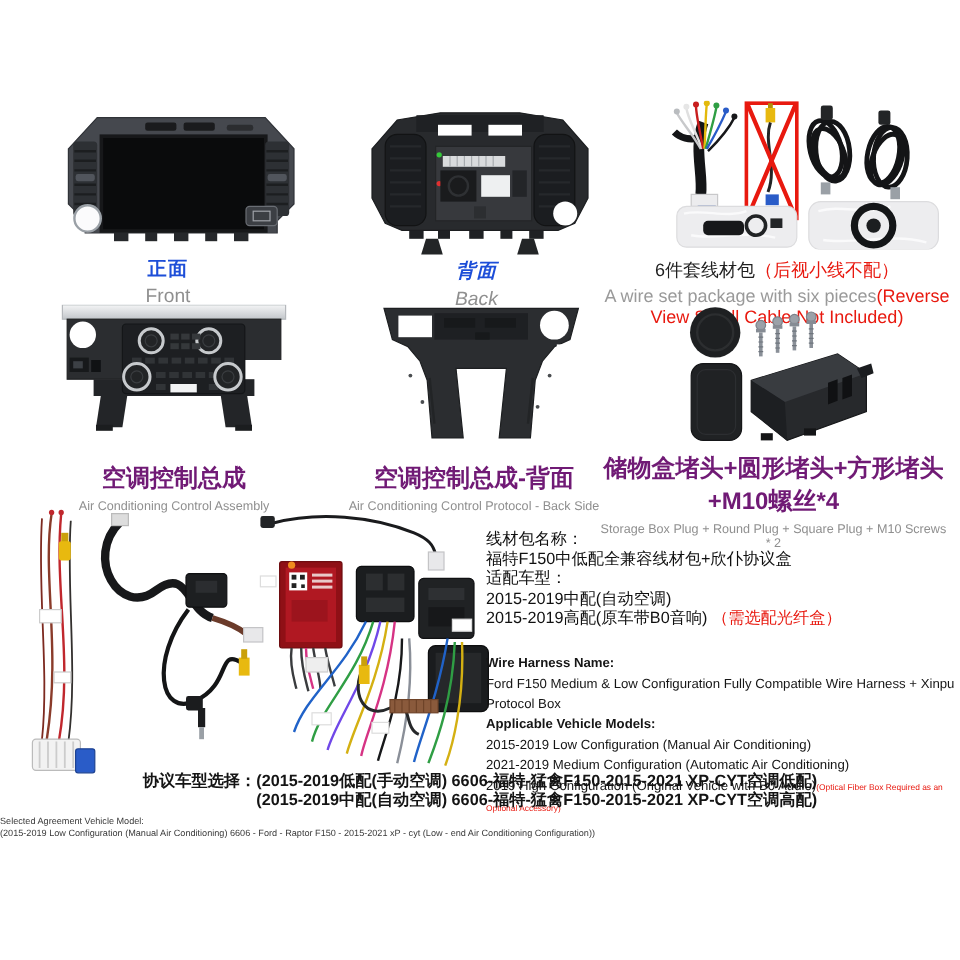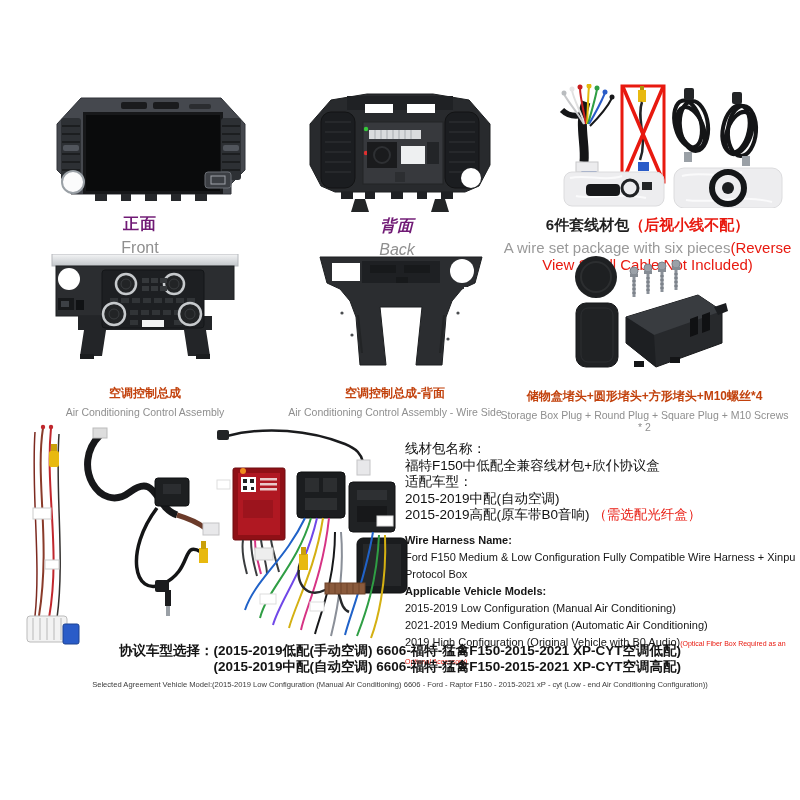--- a/index.html
+++ b/index.html
@@ -2,37 +2,37 @@
 <html><head>
 <meta charset="utf-8">
 <style>
   html,body{margin:0;padding:0;background:#ffffff;}
   .canvas{
     position:relative;width:800px;height:800px;background:#ffffff;overflow:hidden;
     font-family:"Liberation Sans","DejaVu Sans",sans-serif;color:#1a1a1a;
   }
   .photo{position:absolute;}
   .cap{position:absolute;text-align:center;}
-  .cap1-zh{font-size:16px;font-weight:700;color:#701a75;letter-spacing:1px;text-align:center;}
+  .cap1-zh{font-size:16px;font-weight:700;color:#1d4ed8;letter-spacing:1px;text-align:center;}
   .cap1-en{font-size:16px;color:#8f8f8f;margin-top:4px;}
-  .cap3-zh{font-size:15px;font-weight:700;color:#1f1f1f;text-align:center;}
+  .cap3-zh{font-size:15px;font-weight:400;color:#1f1f1f;text-align:center;}
   .cap3-en{font-size:15px;color:#9a9a9a;margin-top:4px;}
-  .cap2-zh{font-size:12px;font-weight:700;color:#c2410c;}
+  .cap2-zh{font-size:20px;font-weight:700;color:#701a75;}
   .cap2-en{font-size:10.5px;color:#8f8f8f;margin-top:4px;}
   .red{color:#e8190f;}
   .info{position:absolute;left:405px;top:441px;width:392px;}
   .zh-line{font-size:13.5px;line-height:16.5px;color:#101010;}
   .zh-label{font-weight:400;}
-  .en-block{margin-top:8px;}
+  .en-block{margin-top:21px;}
   .en-line{font-size:11px;line-height:17px;color:#161616;}
   .en-label{font-weight:700;}
   .red-small{font-size:7px;}
   .footer{position:absolute;left:0;top:643px;width:800px;}
   .footer-zh-row{display:flex;justify-content:center;font-size:13.5px;font-weight:600;color:#141414;line-height:16px;}
-  .footer-en-row{display:flex;justify-content:center;font-size:7.6px;color:#3a3a3a;line-height:9.6px;margin-top:5px;}
+  .footer-en-row{display:flex;justify-content:center;font-size:7.6px;color:#3a3a3a;line-height:9.6px;margin-top:5px;flex-direction:column;}
   .footer-col{text-align:left;}
   svg{display:block;}
 </style>
 </head>
 <body>
 
 <div class="canvas">
 
   <div class="photo" style="left:55px;top:92px;width:192px;height:118px;">
     <svg width="192" height="118" viewBox="0 0 192 118">
@@ -272,23 +272,23 @@
       <rect x="100" y="102" width="10" height="6" fill="#141517"></rect>
     </svg>
   </div>
 
   <div class="cap" style="left:20px;top:385px;width:250px;">
     <div class="cap2-zh">空调控制总成</div>
     <div class="cap2-en">Air Conditioning Control Assembly</div>
   </div>
   <div class="cap" style="left:270px;top:385px;width:250px;">
     <div class="cap2-zh">空调控制总成-背面</div>
-    <div class="cap2-en">Air Conditioning Control Assembly - Wire Side</div>
-  </div>
-  <div class="cap" style="left:497px;top:388px;width:295px;">
+    <div class="cap2-en">Air Conditioning Control Protocol - Back Side</div>
+  </div>
+  <div class="cap" style="left:497px;top:377px;width:295px;">
     <div class="cap2-zh">储物盒堵头+圆形堵头+方形堵头+M10螺丝*4</div>
     <div class="cap2-en">Storage Box Plug + Round Plug + Square Plug + M10 Screws * 2</div>
   </div>
 
   <div class="photo" style="left:5px;top:420px;width:405px;height:232px;">
     <svg width="405" height="232" viewBox="0 0 405 232">
 
       <path d="M38,8 C30,60 46,120 34,196" stroke="#8a3b2a" stroke-width="2" fill="none"></path>
       <path d="M46,8 C40,70 56,130 44,198" stroke="#c0272d" stroke-width="2" fill="none"></path>
       <path d="M30,12 C26,70 36,140 30,196" stroke="#7d2a20" stroke-width="1.5" fill="none"></path>

